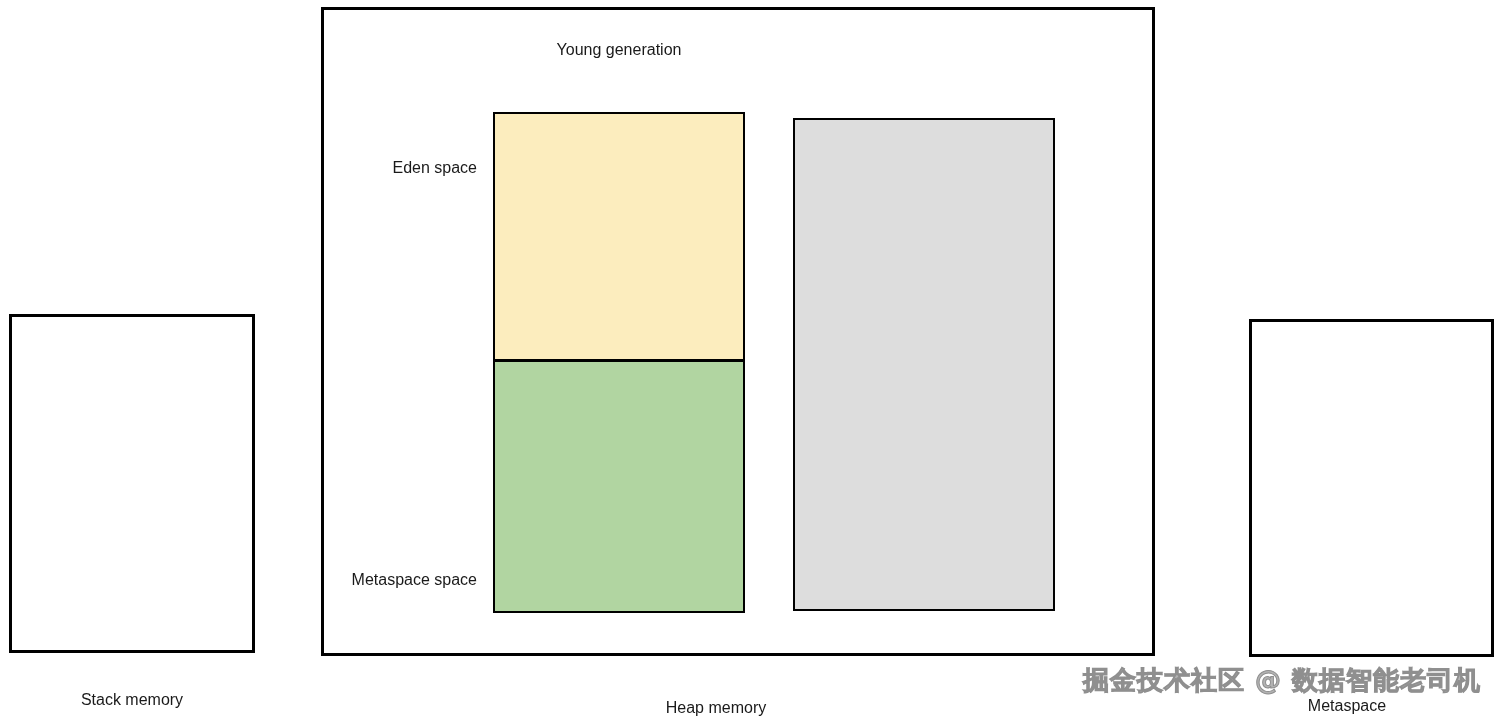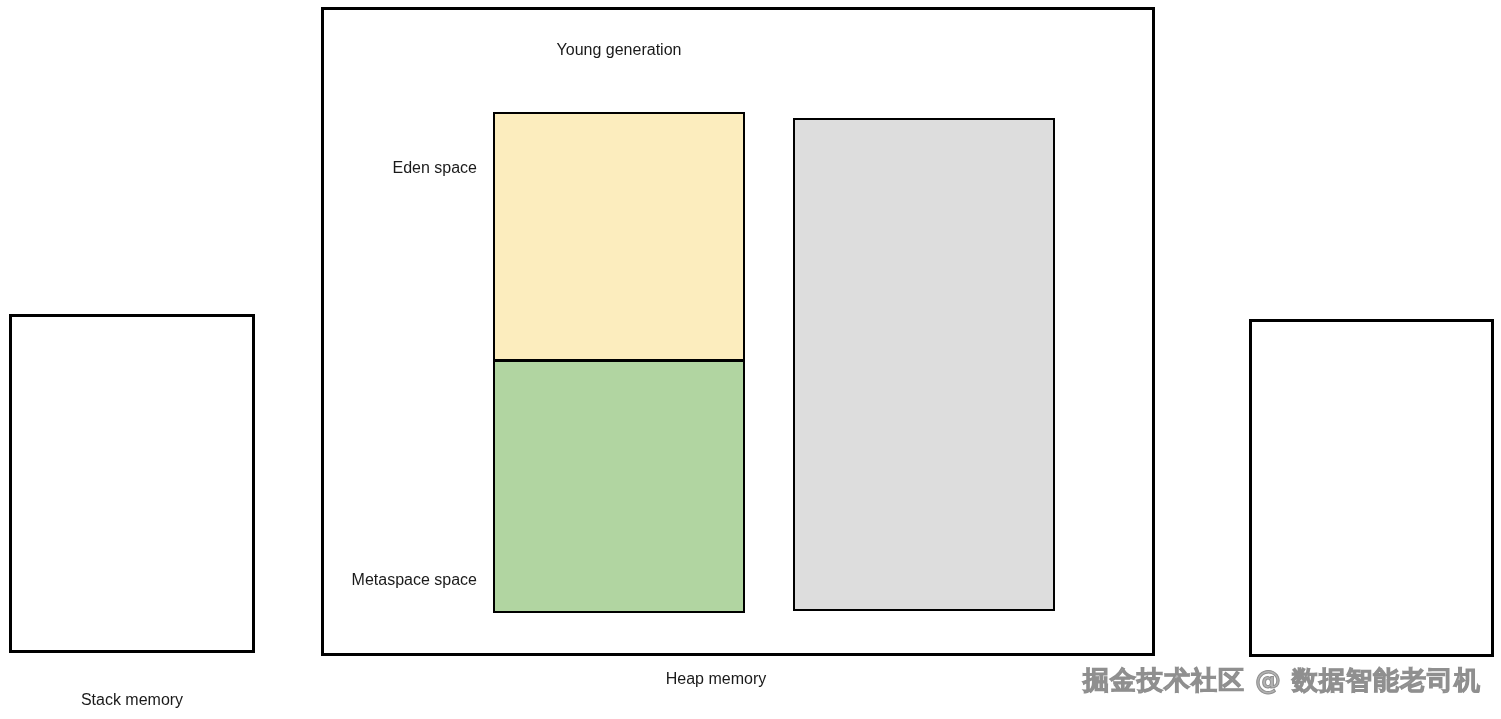--- a/index.html
+++ b/index.html
@@ -35,21 +35,21 @@
 
   
   #heap-box        { left: 321px; top: 7px;   width: 834px; height: 649px; }
   #young-gen-label { left: 493px; top: 40px;  width: 252px; }
   #old-gen-label   { left: 793px; top: 40px;  width: 262px; }
   #eden-box        { left: 493px; top: 112px; width: 252px; height: 249px; background: #fcedbe; }
   #survivor-box    { left: 493px; top: 360px; width: 252px; height: 253px; background: #b1d5a1; }
   #oldgen-box      { left: 793px; top: 118px; width: 262px; height: 493px; background: #dddddd; }
   #eden-label      { left: 321px; top: 118px; width: 156px; margin-top: 40px; }
   #survivor-label  { left: 321px; top: 570px; width: 156px; }
-  #heap-label      { left: 321px; top: 669px; width: 790px; }
+  #heap-label      { left: 321px; top: 698px; width: 790px; }
 
   
   #metaspace-box   { left: 1249px; top: 319px; width: 245px; height: 338px; }
   #metaspace-label { left: 1200px; top: 696px; width: 294px; }
 
   
   #watermark {
     position: absolute;
     right: 20px; top: 663px;
     font-size: 26px;
@@ -79,16 +79,17 @@
   <div class="inner-box" id="survivor-box"></div>
   <div class="inner-box" id="oldgen-box"></div>
 
   <div class="lbl right" id="eden-label">Eden space</div>
 
   <div class="lbl right" id="survivor-label">Metaspace space</div>
 
   <div class="lbl center" id="heap-label">Heap memory</div>
 
   <div class="box" id="metaspace-box"></div>
+  <div class="lbl center" id="metaspace-label">Metaspace</div>
 
   <div id="watermark">掘金技术社区 @ 数据智能老司机</div>
 
 </div>
 
 </body></html>

